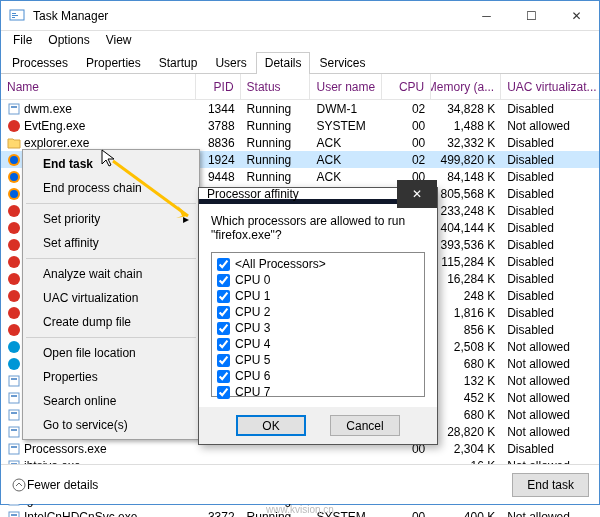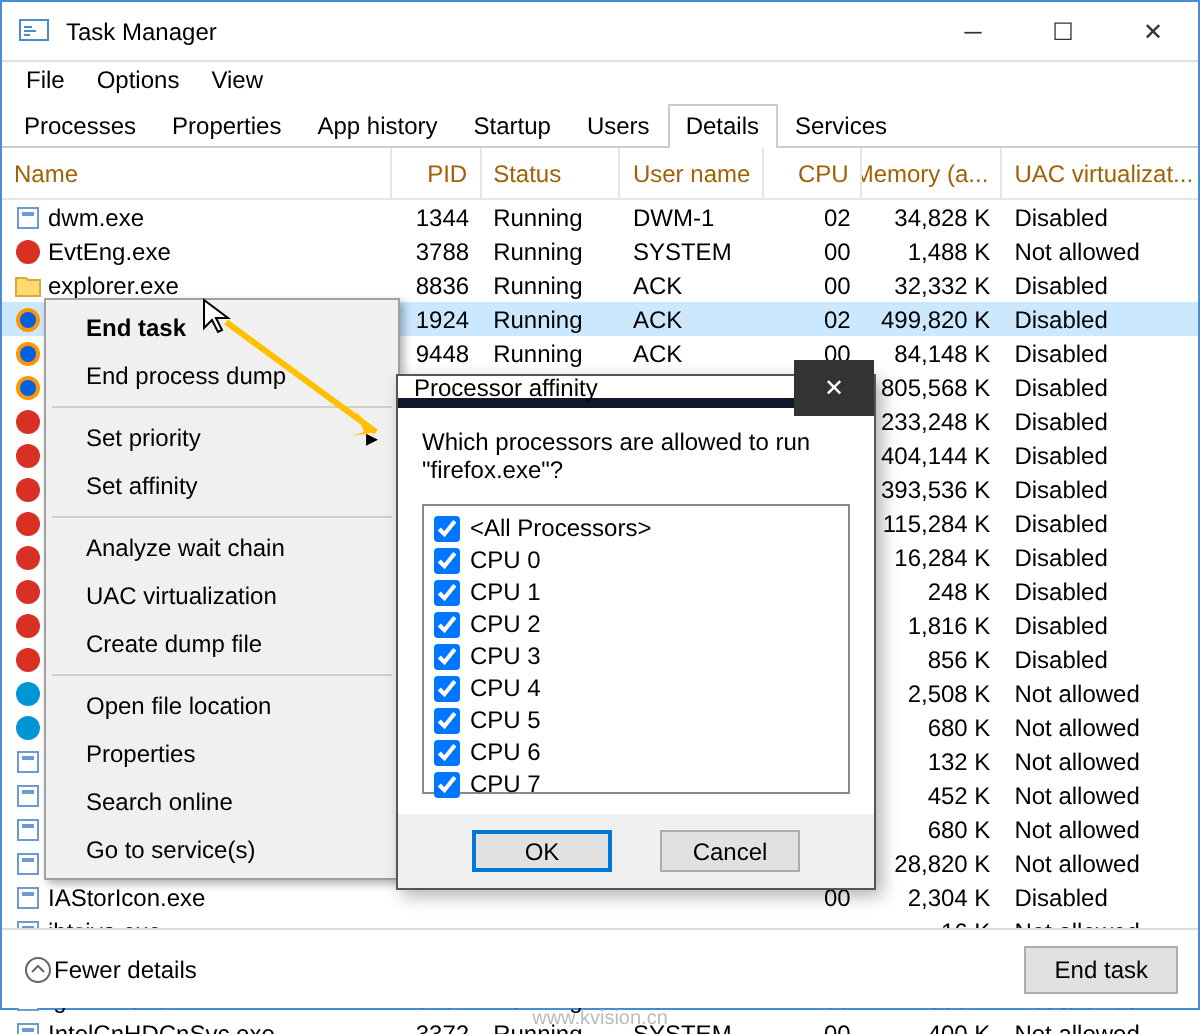--- a/index.html
+++ b/index.html
@@ -8,21 +8,21 @@
 .titlebar { height: 30px; background: #fff; display: flex; align-items: center; padding-left: 8px; border-bottom: 1px solid #e0e0e0; }
 .titlebar .icon { width: 16px; height: 16px; margin-right: 8px; }
 .titlebar .title { flex: 1; font-size: 12px; }
 .winbtns { display: flex; height: 30px; }
 .winbtn { width: 45px; display: flex; align-items: center; justify-content: center; color: #333; }
 .menubar { height: 20px; display: flex; padding-left: 4px; }
 .menuitem { padding: 2px 8px; font-size: 12px; }
 .tabs { display: flex; border-bottom: 1px solid #ccc; padding-left: 2px; height: 23px; }
 .tab { padding: 3px 8px; font-size: 12px; border: 1px solid transparent; border-bottom: none; position: relative; top: 1px; }
 .tab.active { border-color: #ccc; background: #fff; }
-.header-row { display: flex; height: 26px; border-bottom: 1px solid #e5e5e5; align-items: center; font-size: 12px; color: #a16207; }
+.header-row { display: flex; height: 26px; border-bottom: 1px solid #e5e5e5; align-items: center; font-size: 12px; color: #701a75; }
 .col { padding: 0 6px; overflow: hidden; white-space: nowrap; text-overflow: ellipsis; border-right: 1px solid #e5e5e5; height: 100%; display: flex; align-items: center; }
 .col.name { width: 195px; }
 .col.pid { width: 45px; justify-content: flex-end; }
 .col.status { width: 70px; }
 .col.user { width: 72px; }
 .col.cpu { width: 38px; justify-content: flex-end; margin-left: 11px; }
 .col.mem { width: 70px; justify-content: flex-end; }
 .col.uac { width: 98px; border-right: none; }
 .rows { overflow: hidden; }
 .row { display: flex; height: 17px; align-items: center; font-size: 12px; }
@@ -71,21 +71,20 @@
     </div>
   </div>
   <div class="menubar" id="menubar">
       <div class="menuitem">File</div>
       <div class="menuitem">Options</div>
       <div class="menuitem">View</div>
     </div>
   <div class="tabs" id="tabs">
       <div class="tab">Processes</div>
       <div class="tab">Properties</div>
-      <div class="tab">App history</div>
       <div class="tab">Startup</div>
       <div class="tab">Users</div>
       <div class="tab active">Details</div>
       <div class="tab">Services</div>
     </div>
   <div class="header-row" id="headers">
       <div class="col name">Name</div>
       <div class="col pid">PID</div>
       <div class="col status">Status</div>
       <div class="col user">User name</div>
@@ -381,21 +380,21 @@
         <div class="col cpu">00</div>
         <div class="col mem">28,820 K</div>
         <div class="col uac">Not allowed</div>
       </div>
       <div class="row">
         <div class="col name">
           <svg class="proc-icon" viewBox="0 0 14 14">
             <rect x="2" y="2" width="10" height="10" fill="#fff" stroke="#6b9bd0"></rect>
             <rect x="4" y="4" width="6" height="2" fill="#6b9bd0"></rect>
           </svg>
-          <span>IAStorIcon.exe</span>
+          <span>Processors.exe</span>
         </div>
         <div class="col pid"></div>
         <div class="col status"></div>
         <div class="col user"></div>
         <div class="col cpu">00</div>
         <div class="col mem">2,304 K</div>
         <div class="col uac">Disabled</div>
       </div>
       <div class="row">
         <div class="col name">
@@ -465,21 +464,21 @@
           <path d="M5 9 L8 6 L11 9" fill="none" stroke="#666"></path>
         </svg>
       <span>Fewer details</span>
     </div>
     <button class="end-task-btn">End task</button>
   </div>
 </div>
 
 <div class="context-menu" id="ctx">
     <div class="ctx-item bold">End task</div>
-    <div class="ctx-item">End process dump</div>
+    <div class="ctx-item">End process chain</div>
     <div class="ctx-sep"></div>
     <div class="ctx-item">Set priority<span class="arrow">▸</span></div>
     <div class="ctx-item">Set affinity</div>
     <div class="ctx-sep"></div>
     <div class="ctx-item">Analyze wait chain</div>
     <div class="ctx-item">UAC virtualization</div>
     <div class="ctx-item">Create dump file</div>
     <div class="ctx-sep"></div>
     <div class="ctx-item">Open file location</div>
     <div class="ctx-item">Properties</div>

